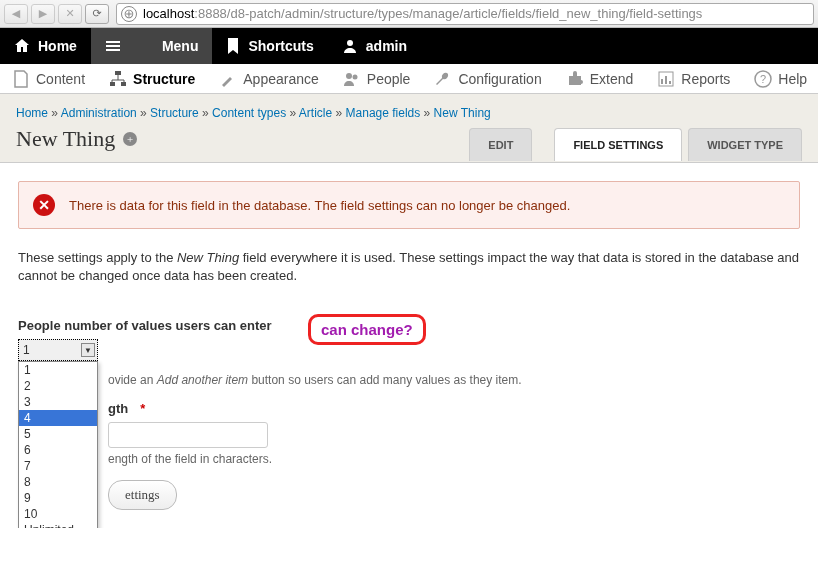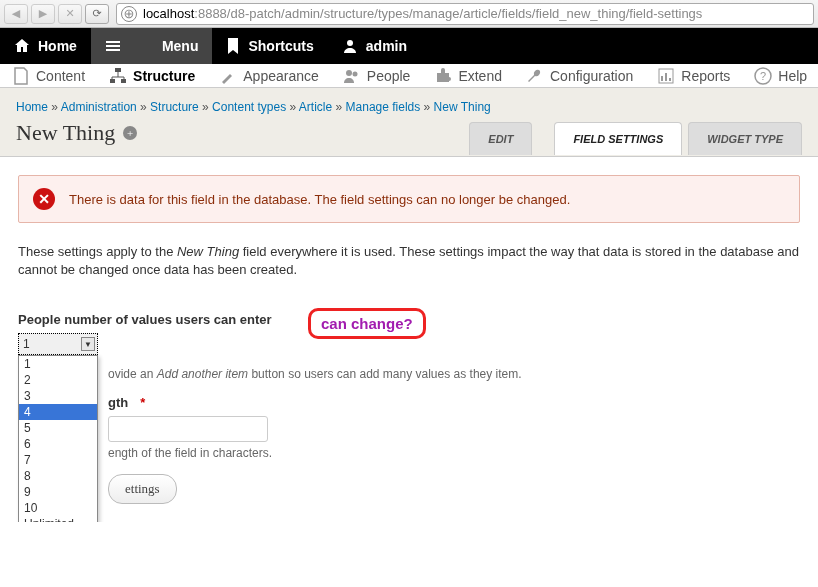--- a/index.html
+++ b/index.html
@@ -14,36 +14,36 @@
 .url-host { color: #000; }
 .url-path { color: #888; }
 
 
 .topbar { background: #000; height: 36px; display: flex; align-items: center; }
 .topbar-item { display: flex; align-items: center; color: #fff; font-weight: bold; font-size: 14px; padding: 0 14px; height: 100%; gap: 8px; }
 .topbar-item.menu { background: #444; gap: 41px; }
 .topbar svg { fill: #fff; }
 
 
-.secbar { background: #fff; border-bottom: 1px solid #ccc; height: 24px; display: flex; align-items: center; box-shadow: 0 2px 3px rgba(0,0,0,0.08); }
+.secbar { background: #fff; border-bottom: 1px solid #ccc; height: 30px; display: flex; align-items: center; box-shadow: 0 2px 3px rgba(0,0,0,0.08); }
 .secbar-item { display: flex; align-items: center; gap: 6px; padding: 0 12px; height: 100%; font-size: 14px; color: #555; }
 .secbar-item.active { font-weight: bold; color: #000; }
 .secbar-item svg { width: 18px; height: 18px; fill: #777; }
 
 
 .header-region { background: #efede7; border-bottom: 1px solid #ccc; padding: 12px 16px 0 16px; position: relative; }
 .breadcrumb { font-size: 12px; color: #0071b3; margin-bottom: 6px; }
 .breadcrumb span { color: #555; }
 .page-title-row { display: flex; align-items: center; justify-content: space-between; }
 .page-title { font-family: Georgia, serif; font-size: 22px; color: #333; display: flex; align-items: center; gap: 8px; padding-bottom: 10px; }
 .plus-circle { width: 14px; height: 14px; border-radius: 50%; background: #888; color: #fff; display: flex; align-items: center; justify-content: center; font-size: 11px; line-height: 1; }
 
 
 .tabs { display: flex; gap: 6px; align-items: flex-end; }
-.tab { background: #ddd; padding: 10px 18px; font-size: 11px; font-weight: bold; color: #555; border: 1px solid #ccc; border-bottom: none; border-radius: 4px 4px 0 0; white-space: nowrap; font-style: italic; }
+.tab { background: #ddd; padding: 10px 18px; font-size: 11px; font-weight: bold; color: #555; border: 1px solid #ccc; border-bottom: none; border-radius: 4px 4px 0 0; white-space: nowrap; }
 .tab.active { background: #fff; color: #222; margin-left: 16px; }
 
 
 .content { padding: 18px; }
 .message { border: 1px solid #e6b5a9; background: #fdf0ee; border-radius: 2px; display: flex; align-items: center; padding: 12px 14px; gap: 14px; margin-bottom: 20px; }
 .msg-icon { width: 22px; height: 22px; border-radius: 50%; background: #c11; color: #fff; display: flex; align-items: center; justify-content: center; font-weight: bold; font-size: 14px; flex-shrink: 0; }
 .msg-text { color: #8c2e0b; font-size: 13px; }
 .description { margin-bottom: 33px; line-height: 1.4; }
 .description em { font-style: italic; }
 .form-label { font-weight: bold; font-size: 13px; margin-bottom: 6px; display: flex; align-items: center; gap: 12px; position: relative; }
@@ -135,29 +135,29 @@
   <div class="secbar-item">
       <svg viewBox="0 0 18 18">
         <circle cx="6" cy="6" r="3" fill="#999"></circle>
         <circle cx="12" cy="7" r="2.5" fill="#999"></circle>
         <path d="M1 16c0-3 2-5 5-5s5 2 5 5" fill="#999"></path>
       </svg>
       <span>People</span>
     </div>
   <div class="secbar-item">
       <svg viewBox="0 0 18 18">
+        <path d="M14 4a4 4 0 01-5 5L3 15l-1-1 6-6a4 4 0 015-5z" fill="#999"></path>
+      </svg>
+      <span>Configuration</span>
+    </div>
+  <div class="secbar-item">
+      <svg viewBox="0 0 18 18">
         <path d="M3 6h4V3a2 2 0 014 0v3h4v4a2 2 0 010 4v1H3z" fill="#999"></path>
       </svg>
       <span>Extend</span>
-    </div>
-  <div class="secbar-item">
-      <svg viewBox="0 0 18 18">
-        <path d="M14 4a4 4 0 01-5 5L3 15l-1-1 6-6a4 4 0 015-5z" fill="#999"></path>
-      </svg>
-      <span>Configuration</span>
     </div>
   <div class="secbar-item">
       <svg viewBox="0 0 18 18">
         <rect x="2" y="2" width="14" height="14" fill="none" stroke="#999"></rect>
         <rect x="4" y="9" width="2" height="5" fill="#999"></rect>
         <rect x="8" y="6" width="2" height="8" fill="#999"></rect>
         <rect x="12" y="11" width="2" height="3" fill="#999"></rect>
       </svg>
       <span>Reports</span>
     </div>

